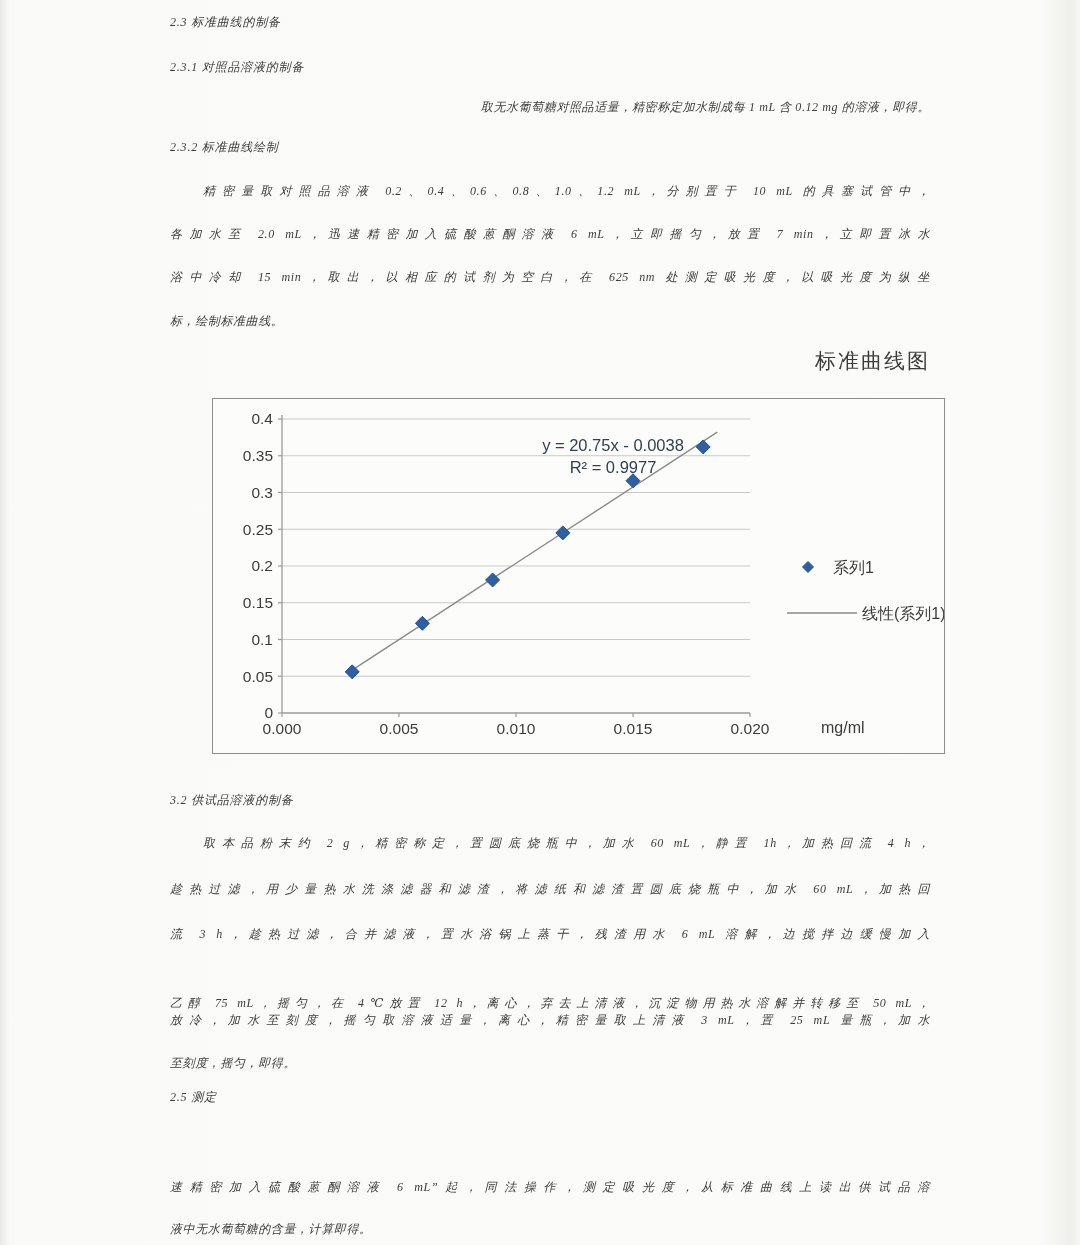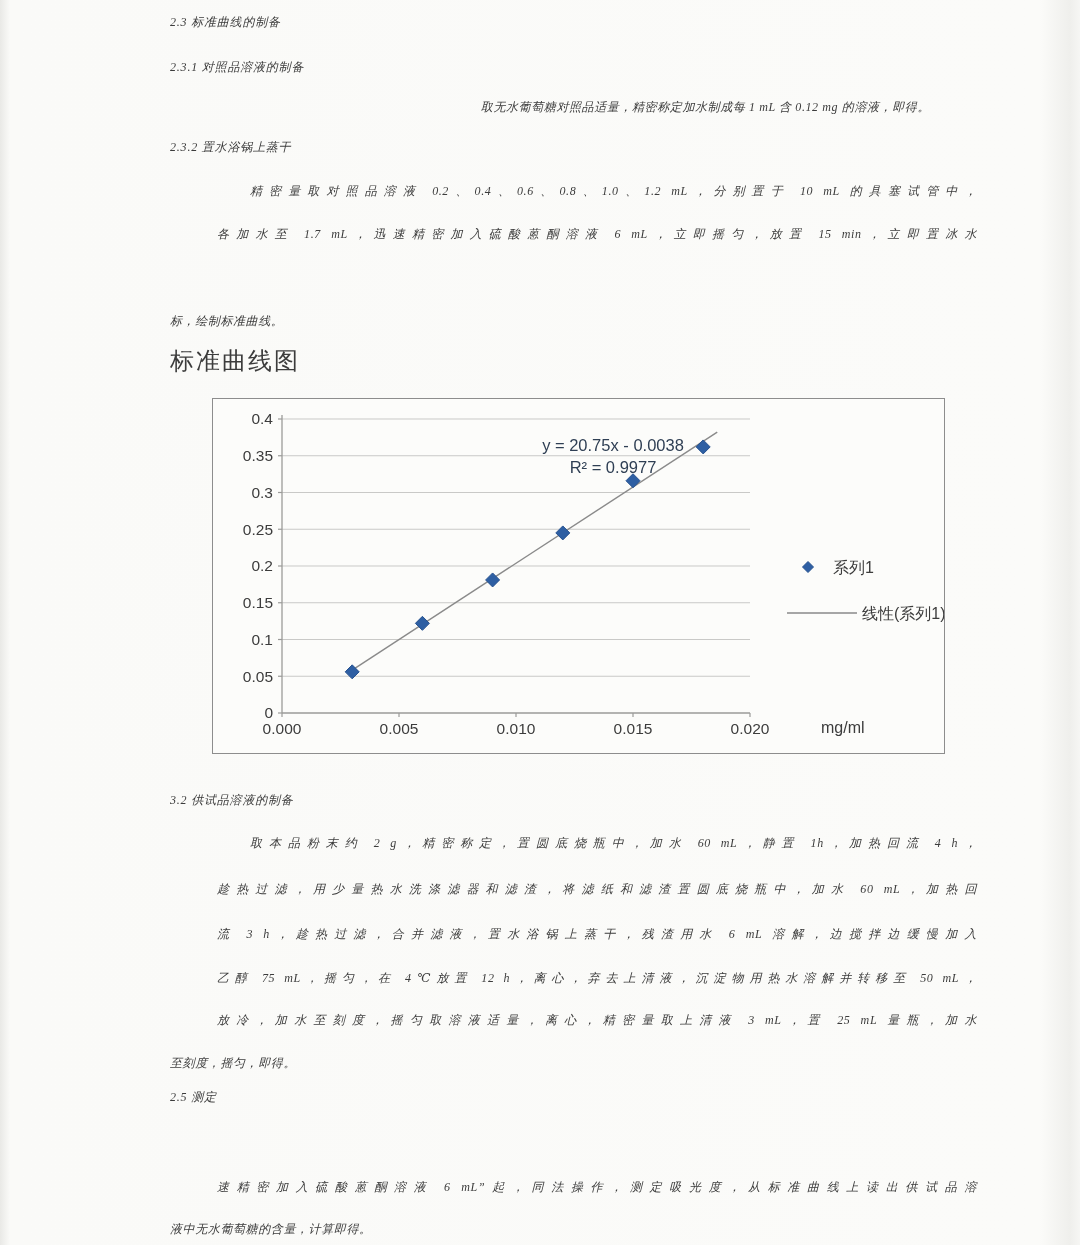--- a/index.html
+++ b/index.html
@@ -10,46 +10,47 @@
   }
   .page{
     position:absolute;inset:0;
     background:linear-gradient(90deg,#e9e9e6 0px,#fafaf8 10px,#fbfbf9 1040px,#efefec 1070px,#f6f6f4 1080px);
     color:#3c3c3c;
   }
   .tline{
     position:absolute;left:170px;width:760px;height:30px;
     font-size:12px;line-height:30px;letter-spacing:0.6px;white-space:nowrap;font-style:italic;
   }
-  .just{white-space:normal;text-align:justify;text-align-last:justify;margin-left:47px;}
+  .just{white-space:normal;text-align:justify;text-align-last:justify;}
   .indent{text-indent:33px;text-align:right;}
   .heading{letter-spacing:0.8px;}
   .red{color:#b0392e;}
   .chart-title{
     position:absolute;left:170px;top:346px;width:760px;height:30px;
-    text-align:left;font-size:24px;line-height:30px;letter-spacing:2px;
+    text-align:right;font-size:21px;line-height:30px;letter-spacing:2px;
   }
   .chart-box{
     position:absolute;left:212px;top:398px;width:733px;height:356px;
     border:1px solid #8d8d8d;background:#fcfcfa;box-sizing:border-box;
   }
   .chart-box svg{display:block;}
 </style>
 </head>
 <body>
 
 <div class="page">
 
   <div class="tline heading" style="top:7px">2.3 标准曲线的制备</div>
   <div class="tline heading" style="top:52px">2.3.1 对照品溶液的制备</div>
   <div class="tline indent" style="top:92px">取无水葡萄糖对照品适量，精密称定加水制成每 1 mL 含 0.12 mg 的溶液，即得。</div>
-  <div class="tline heading" style="top:132px">2.3.2 置水浴锅上蒸干</div>
+  <div class="tline heading" style="top:132px">2.3.2 标准曲线绘制</div>
 
   <div class="tline just indent" style="top:176px">精密量取对照品溶液 0.2、0.4、0.6、0.8、1.0、1.2 mL，分别置于 10 mL 的具塞试管中，</div>
-  <div class="tline just" style="top:219px">各加水至 1.7 mL，迅速精密加入硫酸蒽酮溶液 6 mL，立即摇匀，放置 15 min，立即置冰水</div>
+  <div class="tline just" style="top:219px">各加水至 2.0 mL，迅速精密加入硫酸蒽酮溶液 6 mL，立即摇匀，放置 7 min，立即置冰水</div>
+  <div class="tline just" style="top:262px">浴中冷却 15 min，取出，以相应的试剂为空白，在 625 nm 处测定吸光度，以吸光度为纵坐</div>
   <div class="tline" style="top:306px">标，绘制标准曲线。</div>
 
   <div class="chart-title">标准曲线图</div>
 
   <div class="chart-box">
     <svg width="731" height="354" viewBox="0 0 731 354">
         <g>
           <line x1="69" y1="277.25" x2="537" y2="277.25" stroke="#c9c9c7" stroke-width="1"></line>
           <line x1="69" y1="240.5" x2="537" y2="240.5" stroke="#c9c9c7" stroke-width="1"></line>
           <line x1="69" y1="203.75" x2="537" y2="203.75" stroke="#c9c9c7" stroke-width="1"></line>
@@ -115,21 +116,21 @@
           <line x1="574" y1="214" x2="644" y2="214" stroke="#8a8a8a" stroke-width="1.4"></line>
           <text x="649" y="214" dy="0.35em" font-size="16px" font-family="&quot;Liberation Sans&quot;,&quot;DejaVu Sans&quot;,sans-serif" fill="#3c3c3c">线性(系列1)</text>
         </g>
       </svg>
   </div>
 
   <div class="tline heading" style="top:785px">3.2 供试品溶液的制备</div>
   <div class="tline just indent" style="top:828px">取本品粉末约 2 g，精密称定，置圆底烧瓶中，加水 60 mL，静置 1h，加热回流 4 h，</div>
   <div class="tline just" style="top:874px">趁热过滤，用少量热水洗涤滤器和滤渣，将滤纸和滤渣置圆底烧瓶中，加水 60 mL，加热回</div>
   <div class="tline just" style="top:919px">流 3 h，趁热过滤，合并滤液，置水浴锅上蒸干，残渣用水 6 mL 溶解，边搅拌边缓慢加入</div>
-  <div class="tline just" style="top:963px">乙醇 75 mL，摇匀，在 4℃放置 12 h，离心，弃去上清液，沉淀物用热水溶解并转移至 50 mL，</div>
+  <div class="tline just" style="top:988px">乙醇 75 mL，摇匀，在 4℃放置 12 h，离心，弃去上清液，沉淀物用热水溶解并转移至 50 mL，</div>
   <div class="tline just" style="top:1005px">放冷，加水至刻度，摇匀取溶液适量，离心，精密量取上清液 3 mL，置 25 mL 量瓶，加水</div>
   <div class="tline" style="top:1048px">至刻度，摇匀，即得。</div>
 
   <div class="tline heading" style="top:1082px">2.5 测定</div>
   <div class="tline just" style="top:1172px">速精密加入硫酸蒽酮溶液 6 mL”起，同法操作，测定吸光度，从标准曲线上读出供试品溶</div>
   <div class="tline" style="top:1214px">液中无水葡萄糖的含量，计算即得。</div>
 
 </div>
 
 </body></html>

